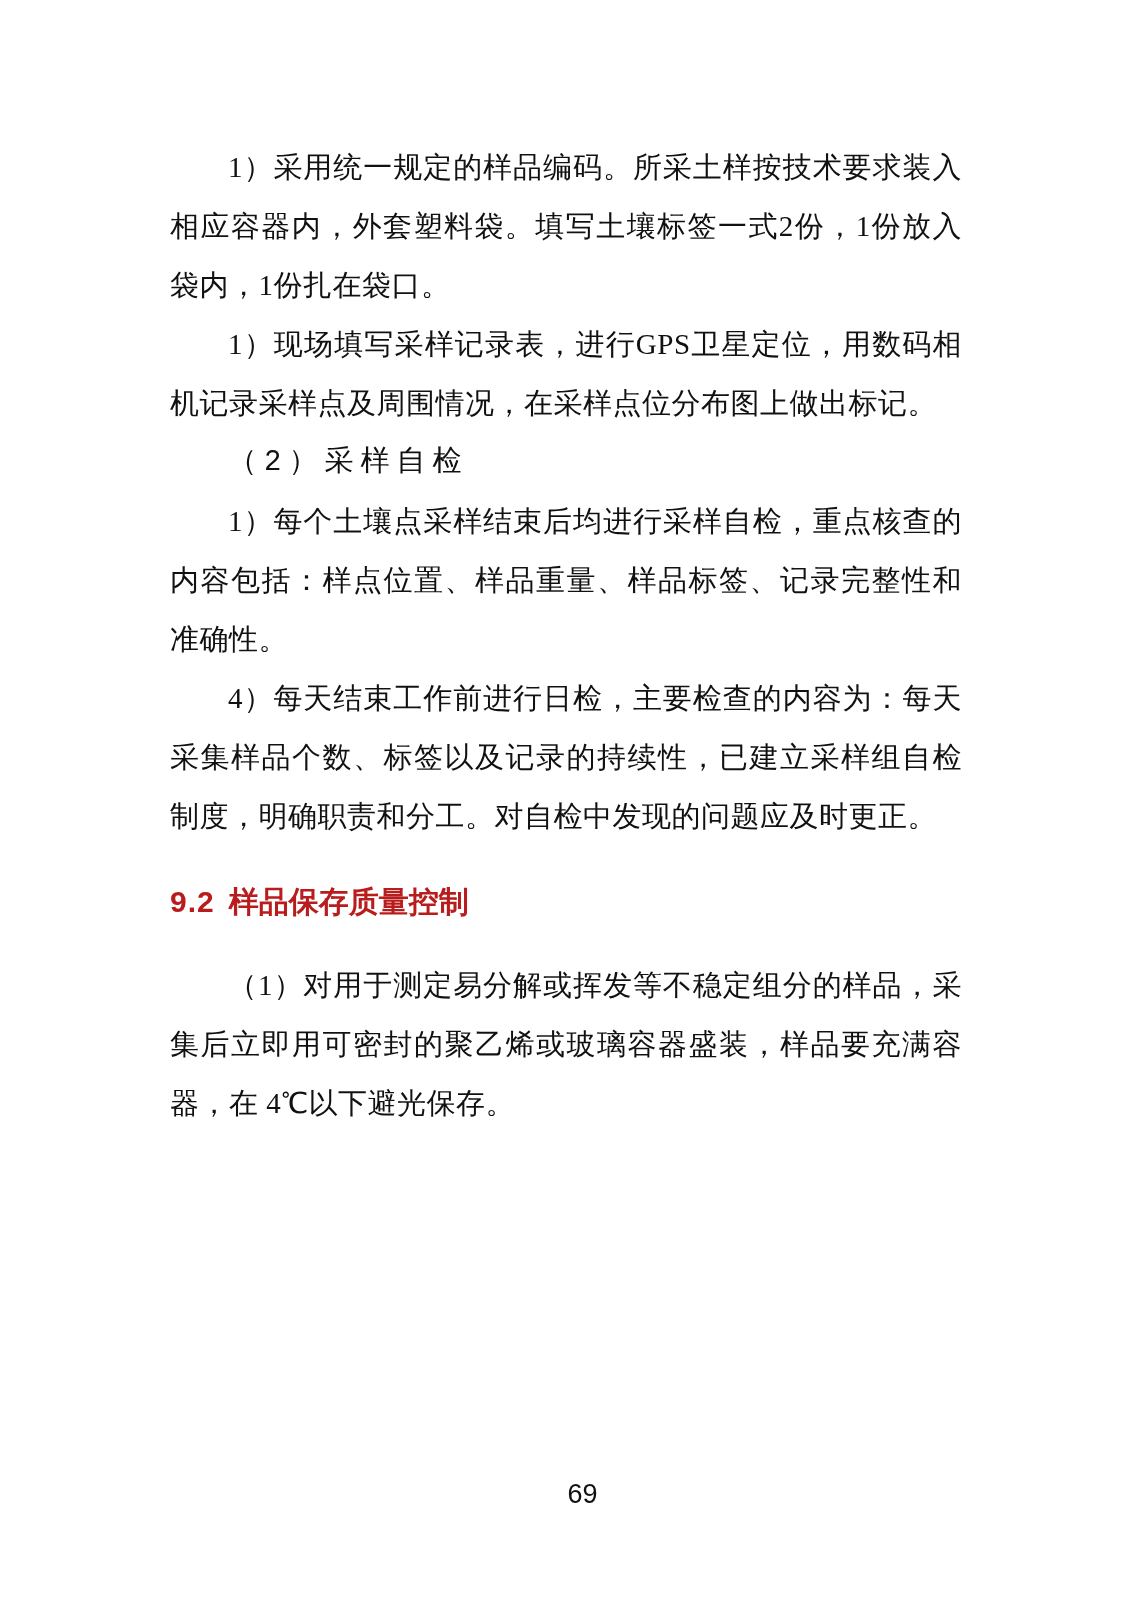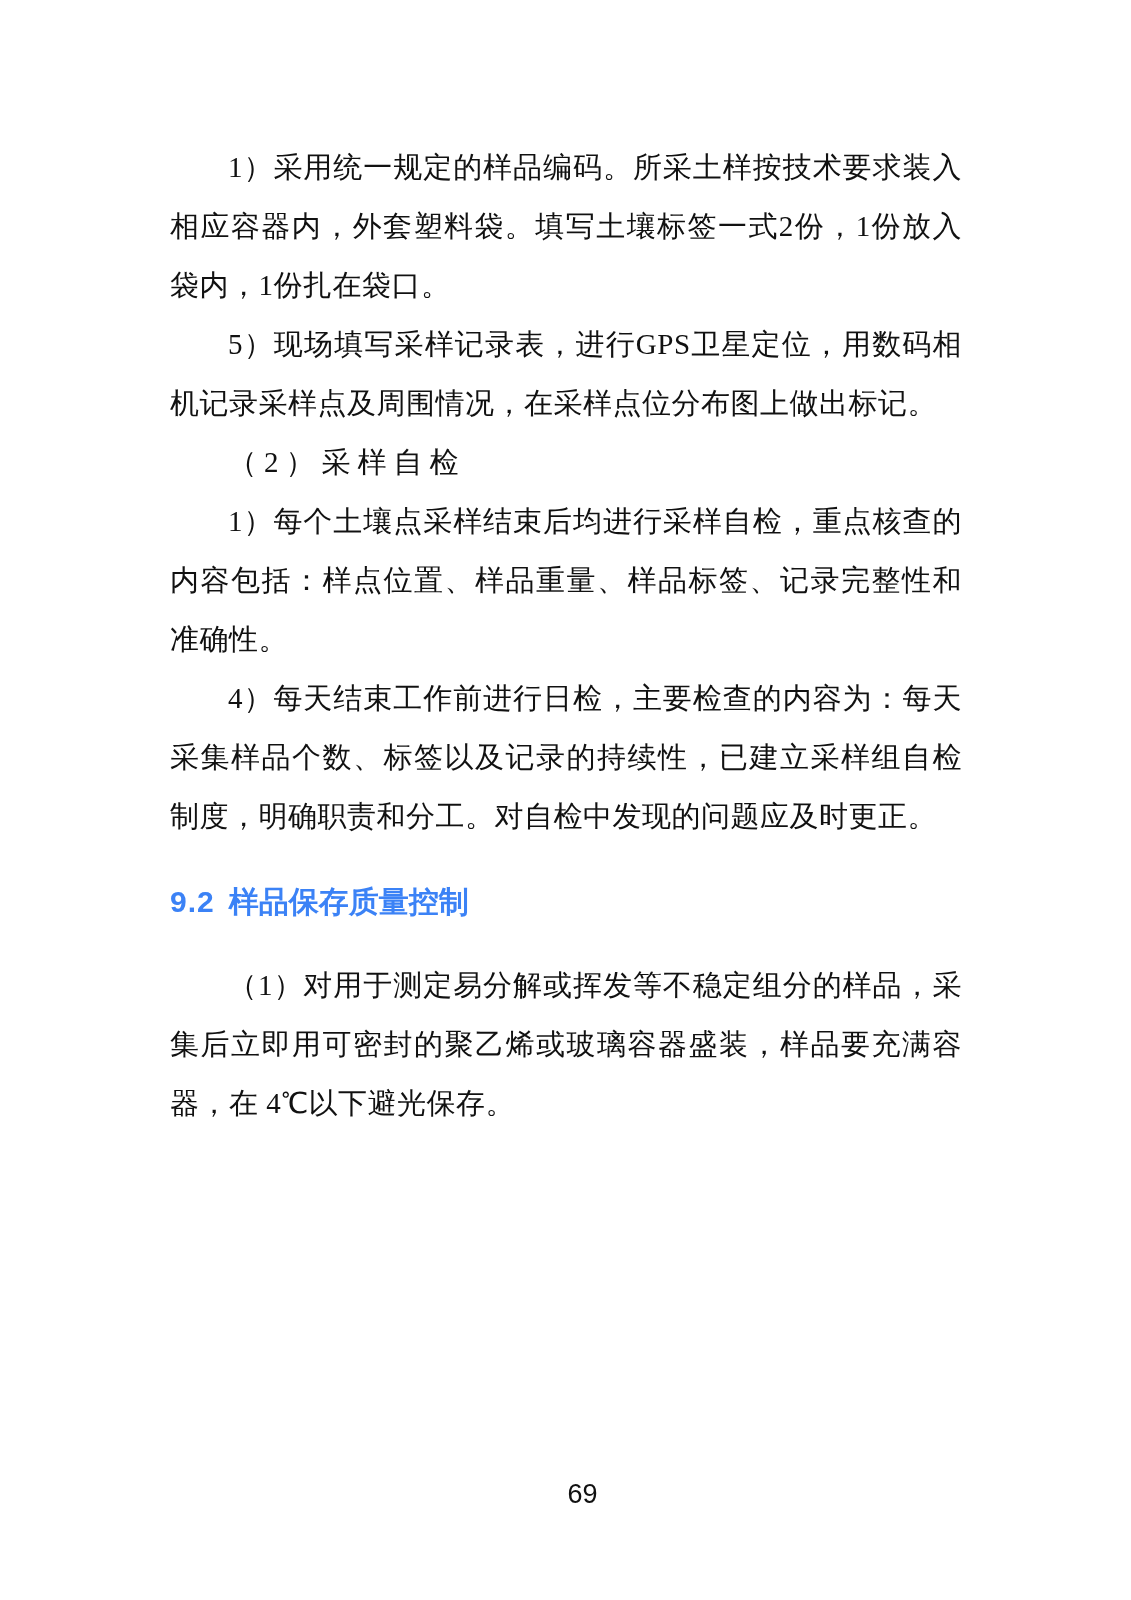--- a/index.html
+++ b/index.html
@@ -28,28 +28,29 @@
     font-size: 29px;
     line-height: 59px;
     text-align: justify;
     text-indent: 2em;
     font-family: "Liberation Serif", serif;
     letter-spacing: 0.5px;
     word-break: break-all;
   }
   p.body-par.spaced {
     letter-spacing: 7px;
+    font-family: Liberation Mono, monospace;
   }
   h2.section-heading {
     margin: 34px 0 32px 0;
     font-size: 30px;
     line-height: 44px;
     font-weight: bold;
     font-family: "Liberation Sans", sans-serif;
-    color: #3b82f6;
+    color: #b91c1c;
     text-align: left;
   }
   h2.section-heading .heading-number {
     margin-right: 14px;
     letter-spacing: 1px;
   }
   .page-footer {
     position: absolute;
     left: 0;
     top: 1478px;
@@ -64,21 +65,21 @@
 </style>
 </head>
 <body>
 
 <div class="page">
 
   <div class="content">
 
     <p class="body-par">1）采用统一规定的样品编码。所采土样按技术要求装入相应容器内，外套塑料袋。填写土壤标签一式2份，1份放入袋内，1份扎在袋口。</p>
 
-    <p class="body-par">5）现场填写采样记录表，进行GPS卫星定位，用数码相机记录采样点及周围情况，在采样点位分布图上做出标记。</p>
+    <p class="body-par">1）现场填写采样记录表，进行GPS卫星定位，用数码相机记录采样点及周围情况，在采样点位分布图上做出标记。</p>
 
 
     <p class="body-par spaced">（2）采样自检</p>
 
     <p class="body-par">1）每个土壤点采样结束后均进行采样自检，重点核查的内容包括：样点位置、样品重量、样品标签、记录完整性和准确性。</p>
 
     <p class="body-par">4）每天结束工作前进行日检，主要检查的内容为：每天采集样品个数、标签以及记录的持续性，已建立采样组自检制度，明确职责和分工。对自检中发现的问题应及时更正。</p>
 
     <h2 class="section-heading">
       <span class="heading-number">9.2</span><span>样品保存质量控制</span>

